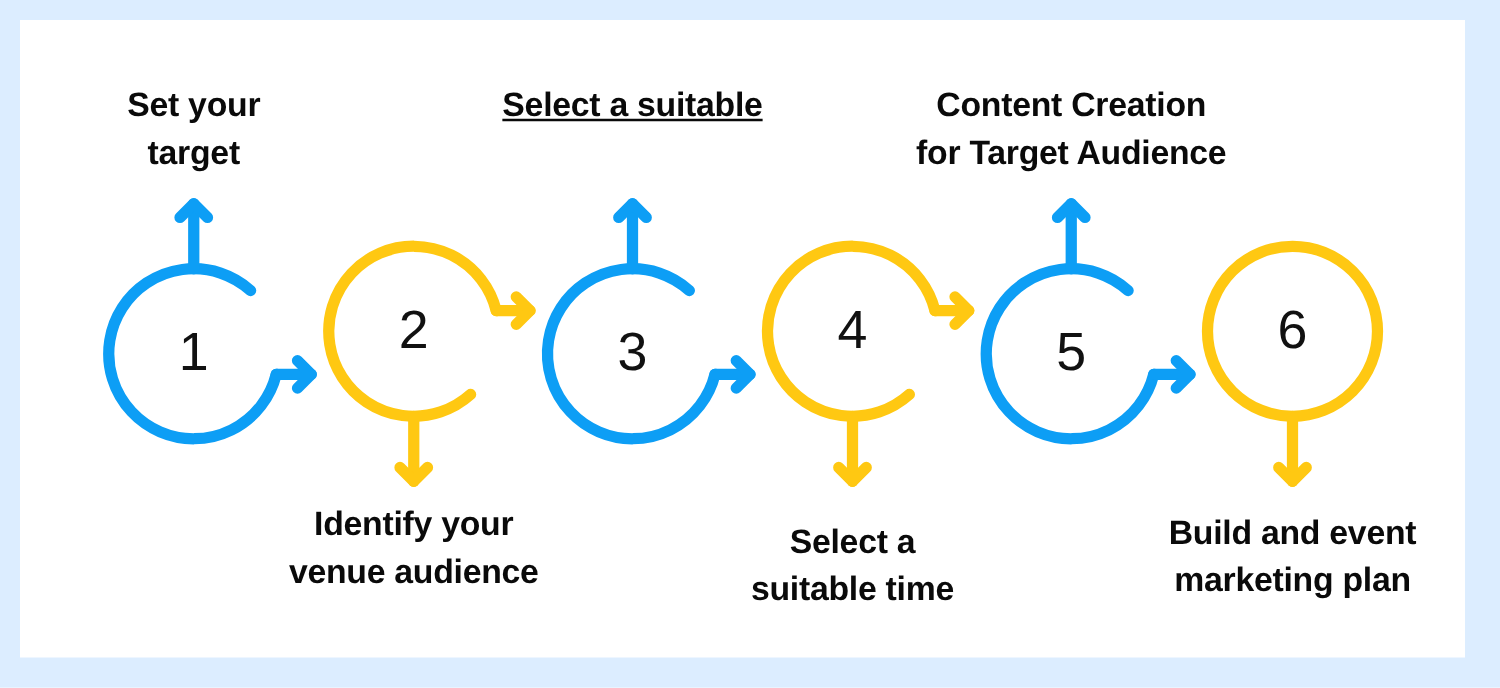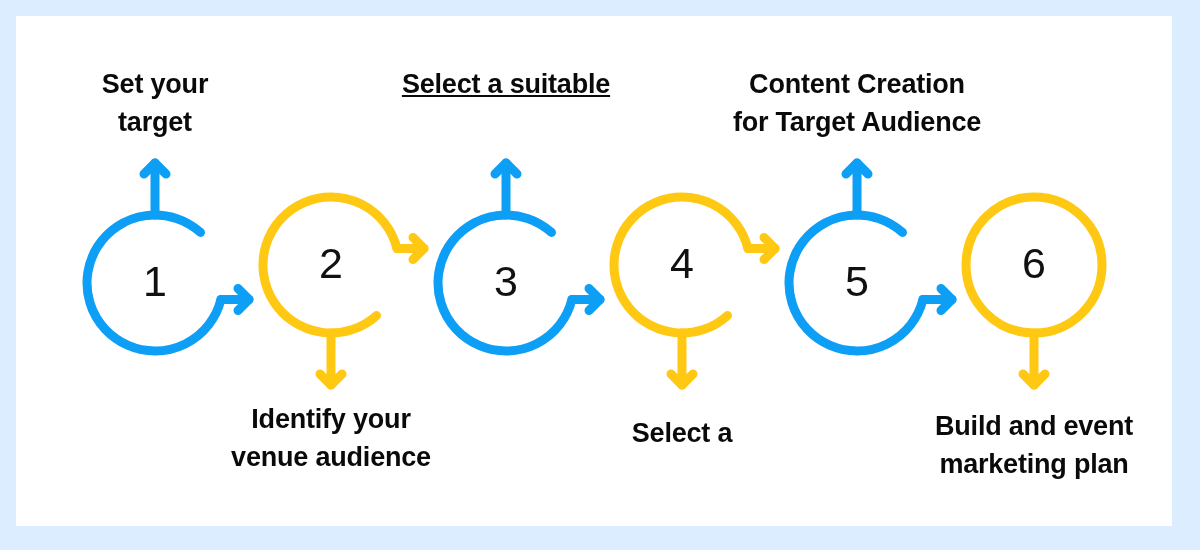--- a/index.html
+++ b/index.html
@@ -131,20 +131,21 @@
         </div>
         <div class="caption" style="left: 151px; width: 360px; top: 384px; margin-top: 16px;">
           <span class="line">Identify your</span>
           <span class="line">venue audience</span>
         </div>
         <div class="caption" style="left: 326px; width: 360px; top: 65px; text-decoration: underline;">
           <span class="line">Select a suitable</span>
         </div>
         <div class="caption" style="left: 502px; width: 360px; top: 414px;">
           <span class="line">Select a</span>
+          <span class="line">suitable time</span>
         </div>
         <div class="caption" style="left: 677px; width: 360px; top: 65px; text-align: center;">
           <span class="line">Content Creation</span>
           <span class="line">for Target Audience</span>
         </div>
         <div class="caption" style="left: 854px; width: 360px; top: 407px;">
           <span class="line">Build and event</span>
           <span class="line">marketing plan</span>
         </div>
       </div>

